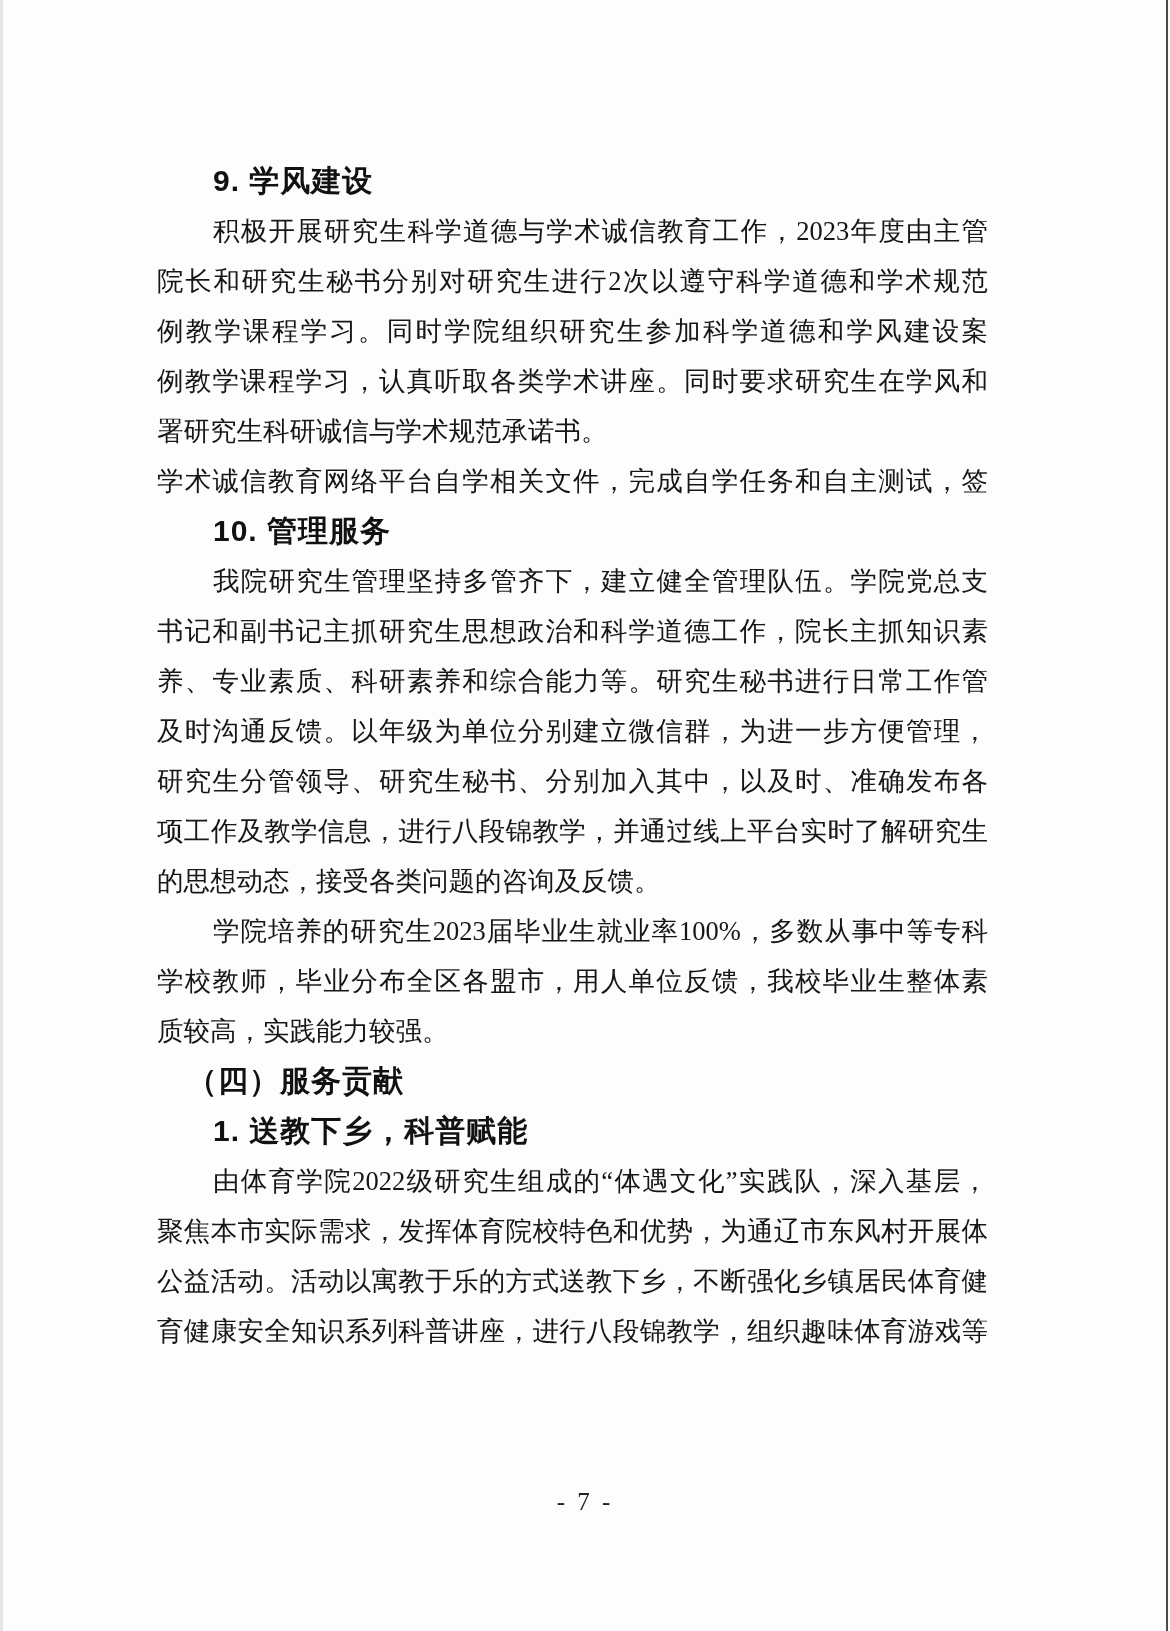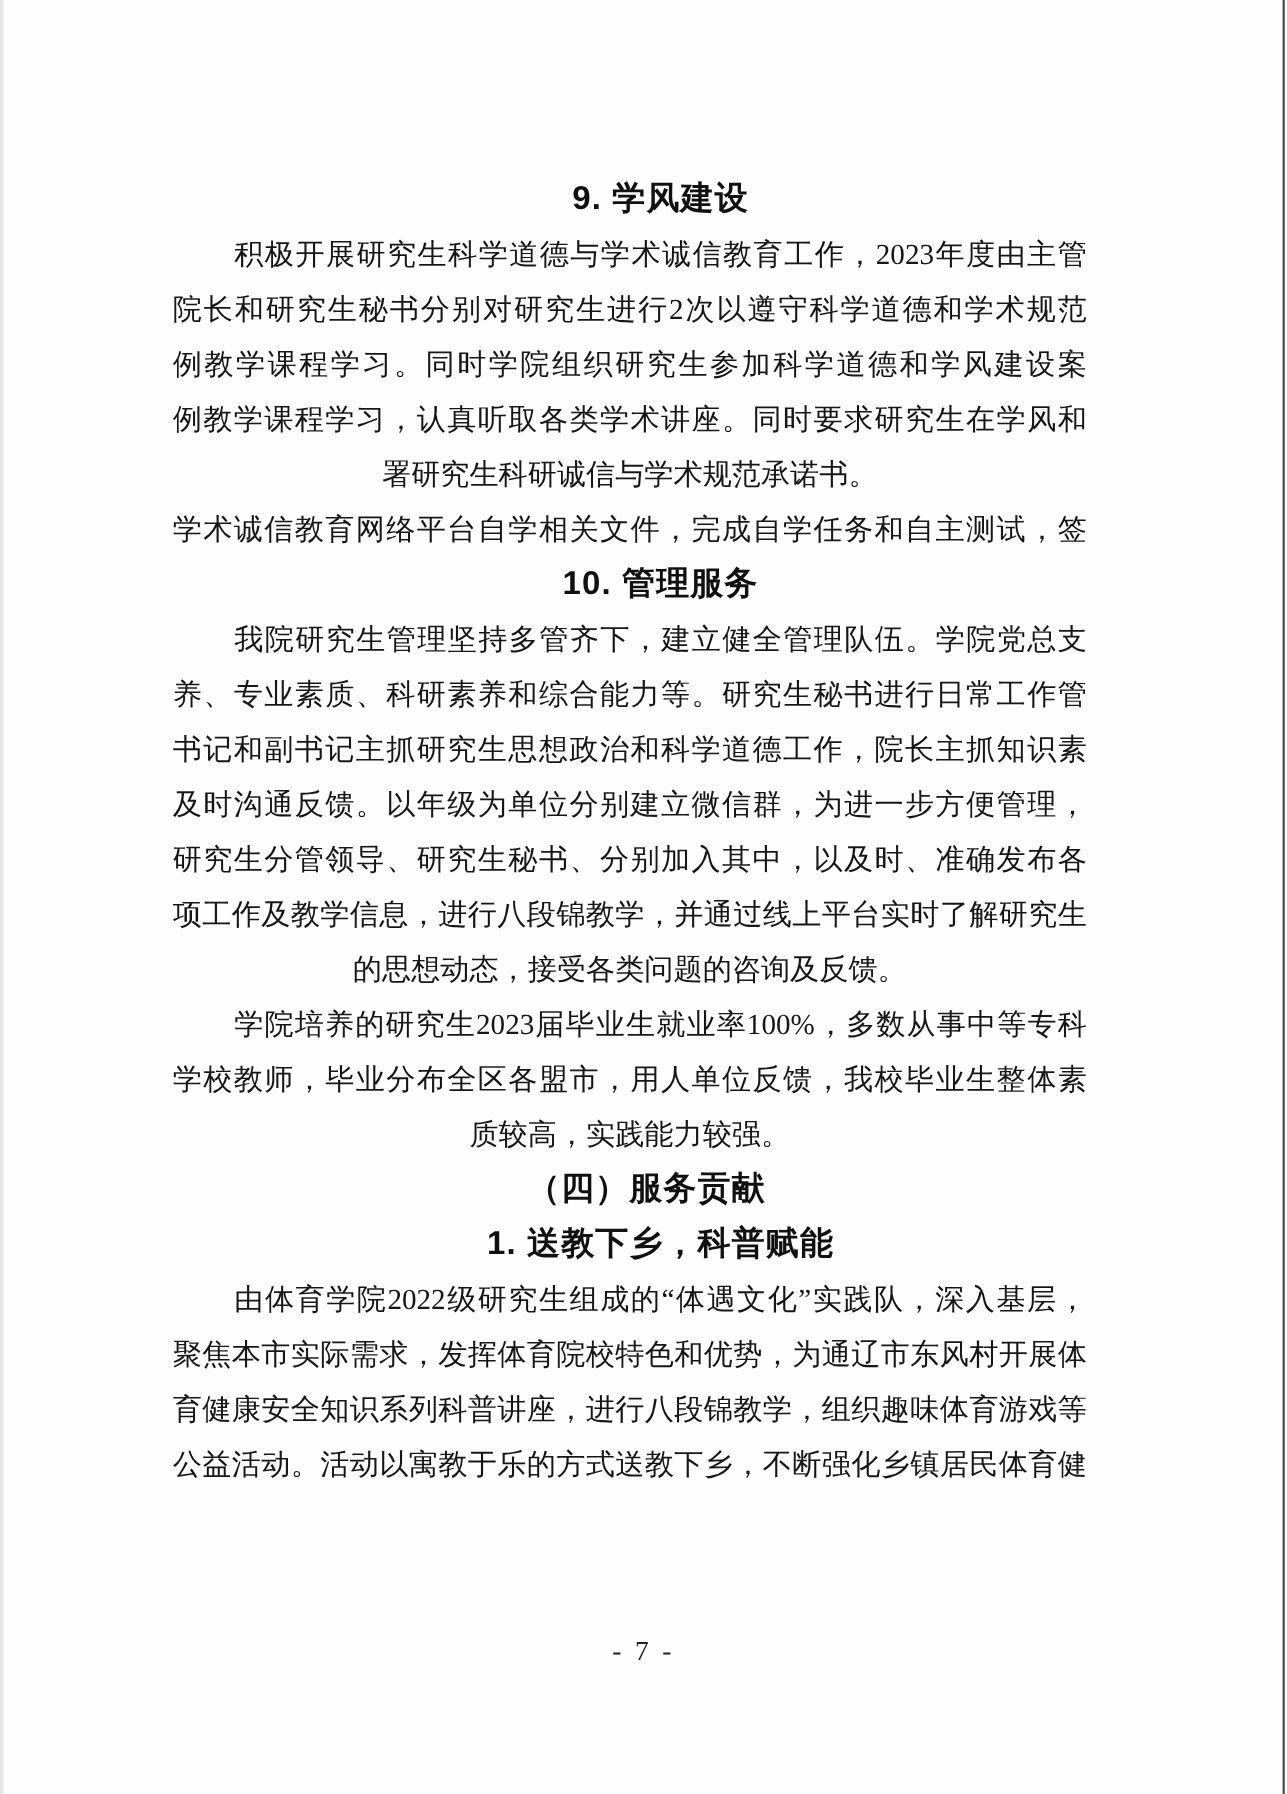--- a/index.html
+++ b/index.html
@@ -31,21 +31,20 @@
     top: 156px;
     width: 831px;
   }
   .line {
     height: 50px;
     line-height: 50px;
     font-size: 26.5px;
     letter-spacing: 0;
     white-space: normal;
     overflow: visible;
-    text-align: center;
   }
   
   .jst {
     text-align: justify;
     text-align-last: justify;
     text-justify: inter-character;
   }
   
   .ind { text-indent: 56px; }
   .ind-sm { text-indent: 30px; }
@@ -83,41 +82,41 @@
     <div class="line jst">例教学课程学习。同时学院组织研究生参加科学道德和学风建设案</div>
     <div class="line jst">例教学课程学习，认真听取各类学术讲座。同时要求研究生在学风和</div>
     <div class="line">署研究生科研诚信与学术规范承诺书。</div>
     <div class="line jst">学术诚信教育网络平台自学相关文件，完成自学任务和自主测试，签</div>
   </div>
 
   <div class="line head ind">10. 管理服务</div>
 
   <div>
     <div class="line jst ind">我院研究生管理坚持多管齐下，建立健全管理队伍。学院党总支</div>
+    <div class="line jst">书记和副书记主抓研究生思想政治和科学道德工作，院长主抓知识素</div>
     <div class="line jst">养、专业素质、科研素养和综合能力等。研究生秘书进行日常工作管</div>
-    <div class="line jst">书记和副书记主抓研究生思想政治和科学道德工作，院长主抓知识素</div>
     <div class="line jst">及时沟通反馈。以年级为单位分别建立微信群，为进一步方便管理，</div>
     <div class="line jst">研究生分管领导、研究生秘书、分别加入其中，以及时、准确发布各</div>
     <div class="line jst">项工作及教学信息，进行八段锦教学，并通过线上平台实时了解研究生</div>
     <div class="line">的思想动态，接受各类问题的咨询及反馈。</div>
   </div>
 
 
   <div>
     <div class="line jst ind">学院培养的研究生2023届毕业生就业率100%，多数从事中等专科</div>
     <div class="line jst">学校教师，毕业分布全区各盟市，用人单位反馈，我校毕业生整体素</div>
     <div class="line">质较高，实践能力较强。</div>
   </div>
 
   <div class="line head ind-sm">（四）服务贡献</div>
 
   <div class="line head ind">1. 送教下乡，科普赋能</div>
 
   <div>
     <div class="line jst ind">由体育学院2022级研究生组成的“体遇文化”实践队，深入基层，</div>
     <div class="line jst">聚焦本市实际需求，发挥体育院校特色和优势，为通辽市东风村开展体</div>
+    <div class="line jst">公益活动。活动以寓教于乐的方式送教下乡，不断强化乡镇居民体育健</div>
     <div class="line jst">育健康安全知识系列科普讲座，进行八段锦教学，组织趣味体育游戏等</div>
-    <div class="line jst">公益活动。活动以寓教于乐的方式送教下乡，不断强化乡镇居民体育健</div>
   </div>
 
 </div>
 
 <div class="page-footer">- 7 -</div>
 
 </body></html>

